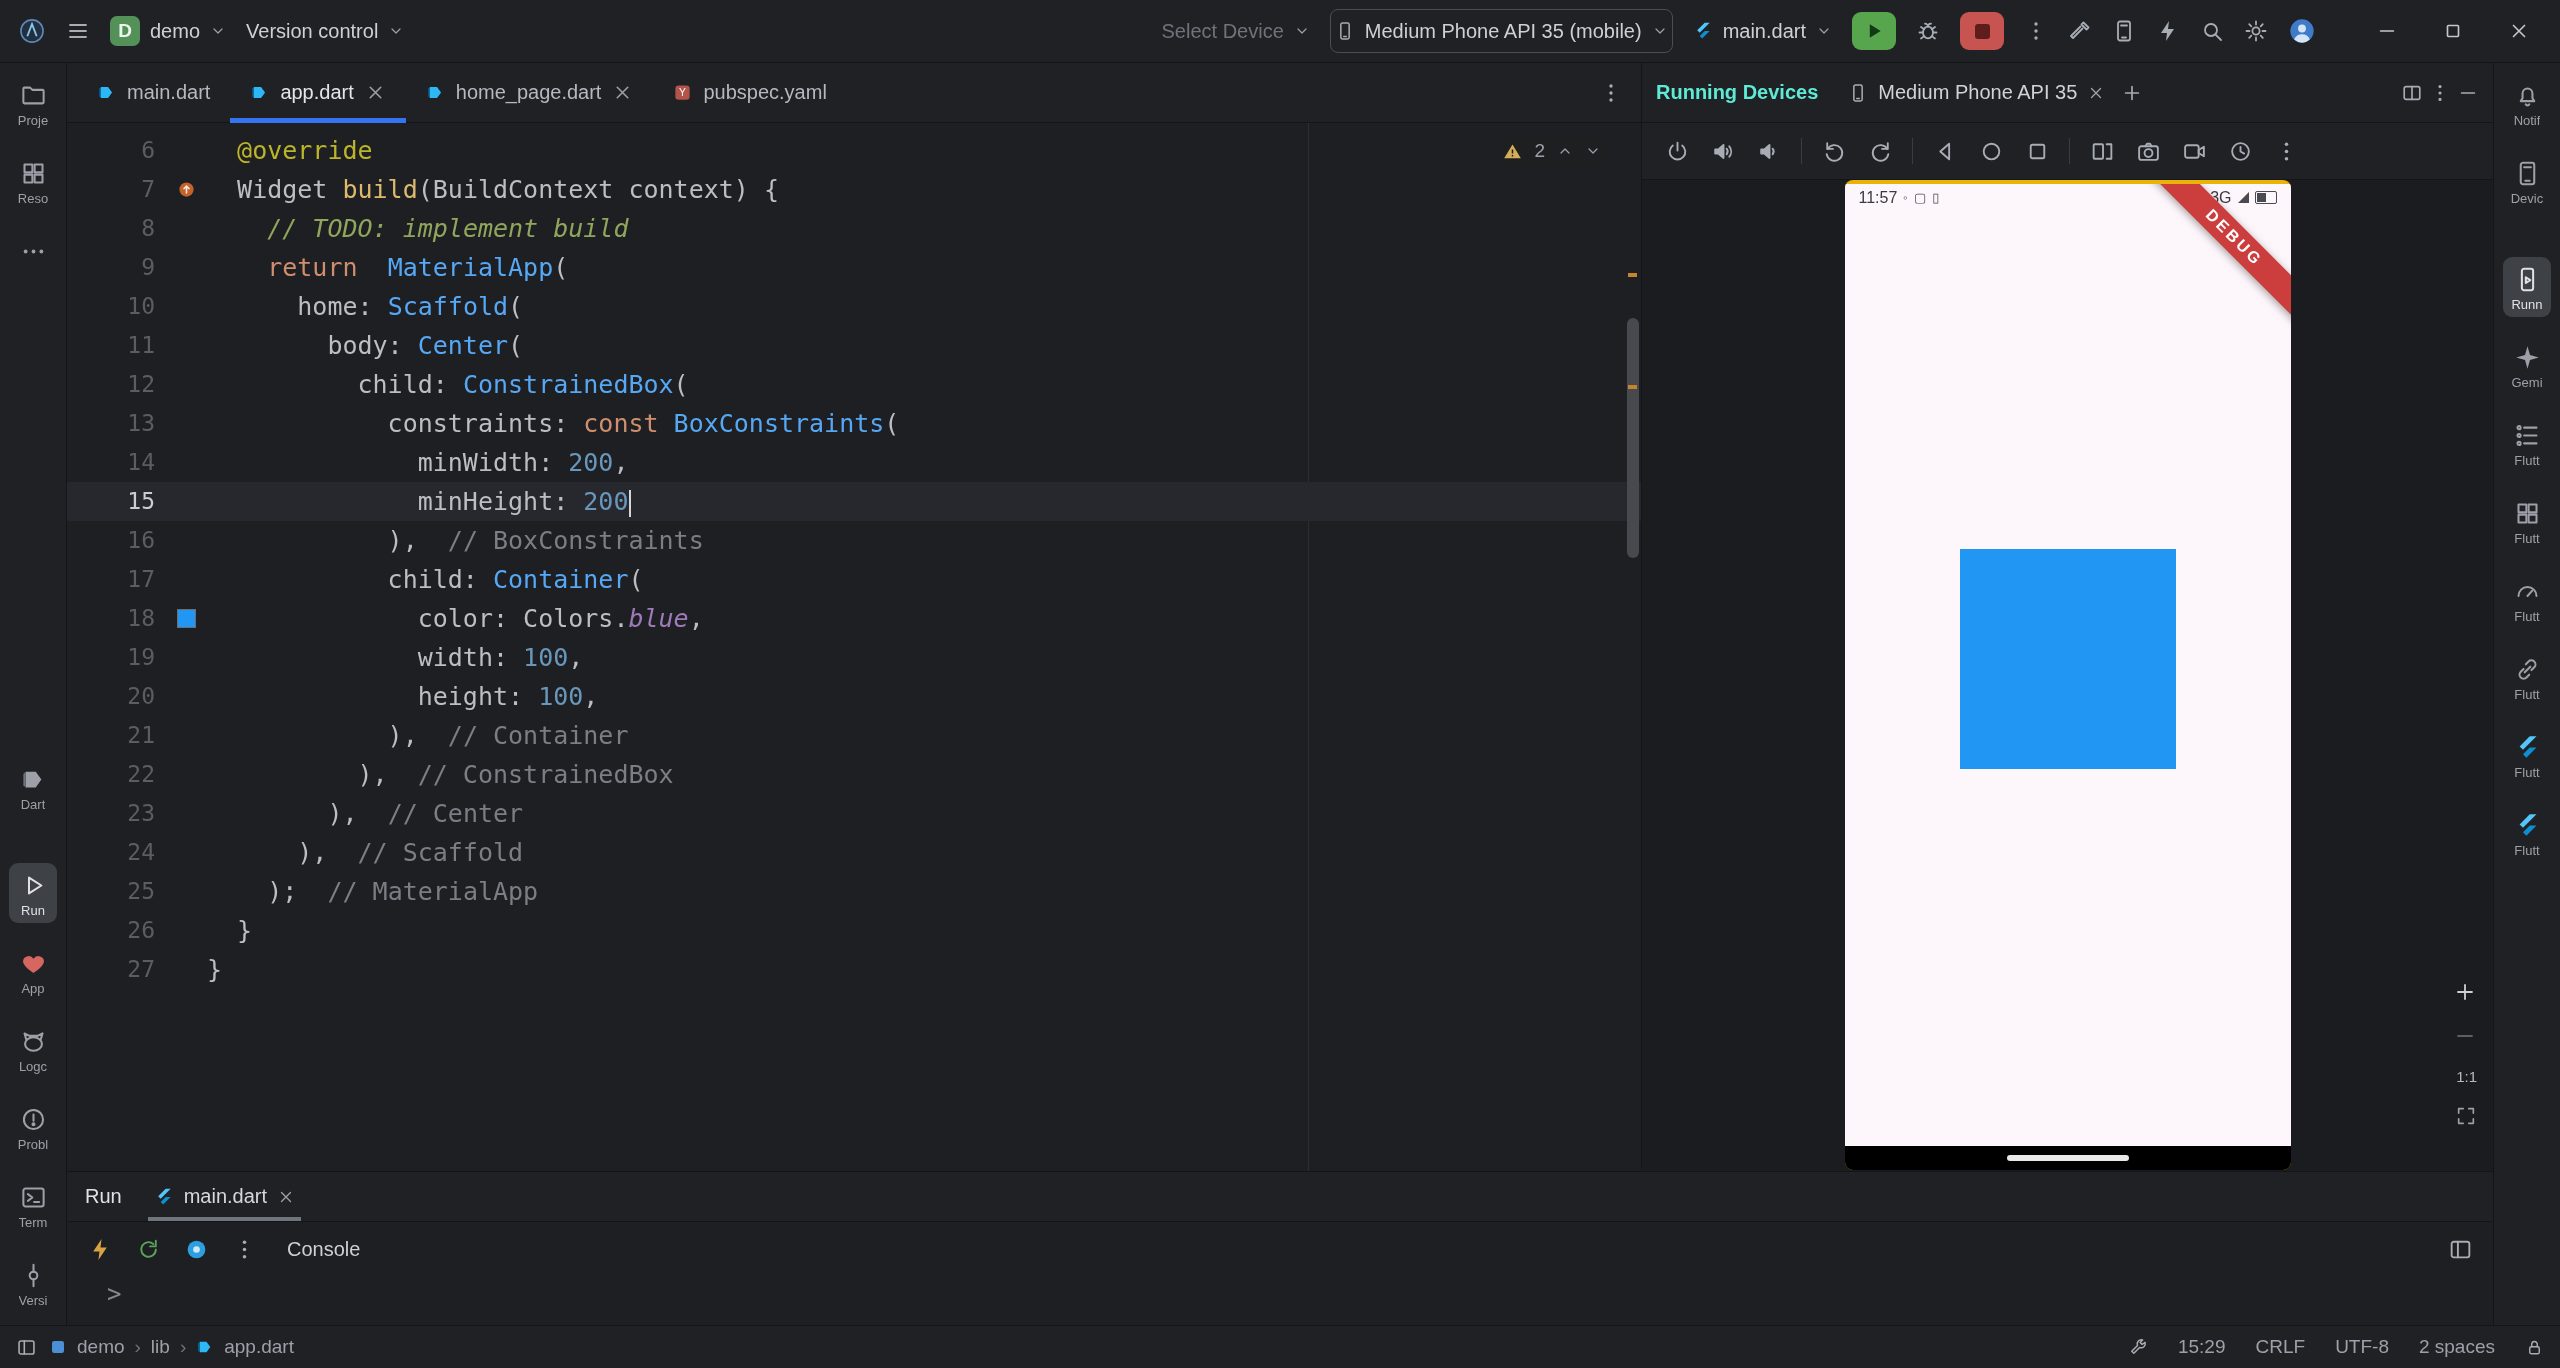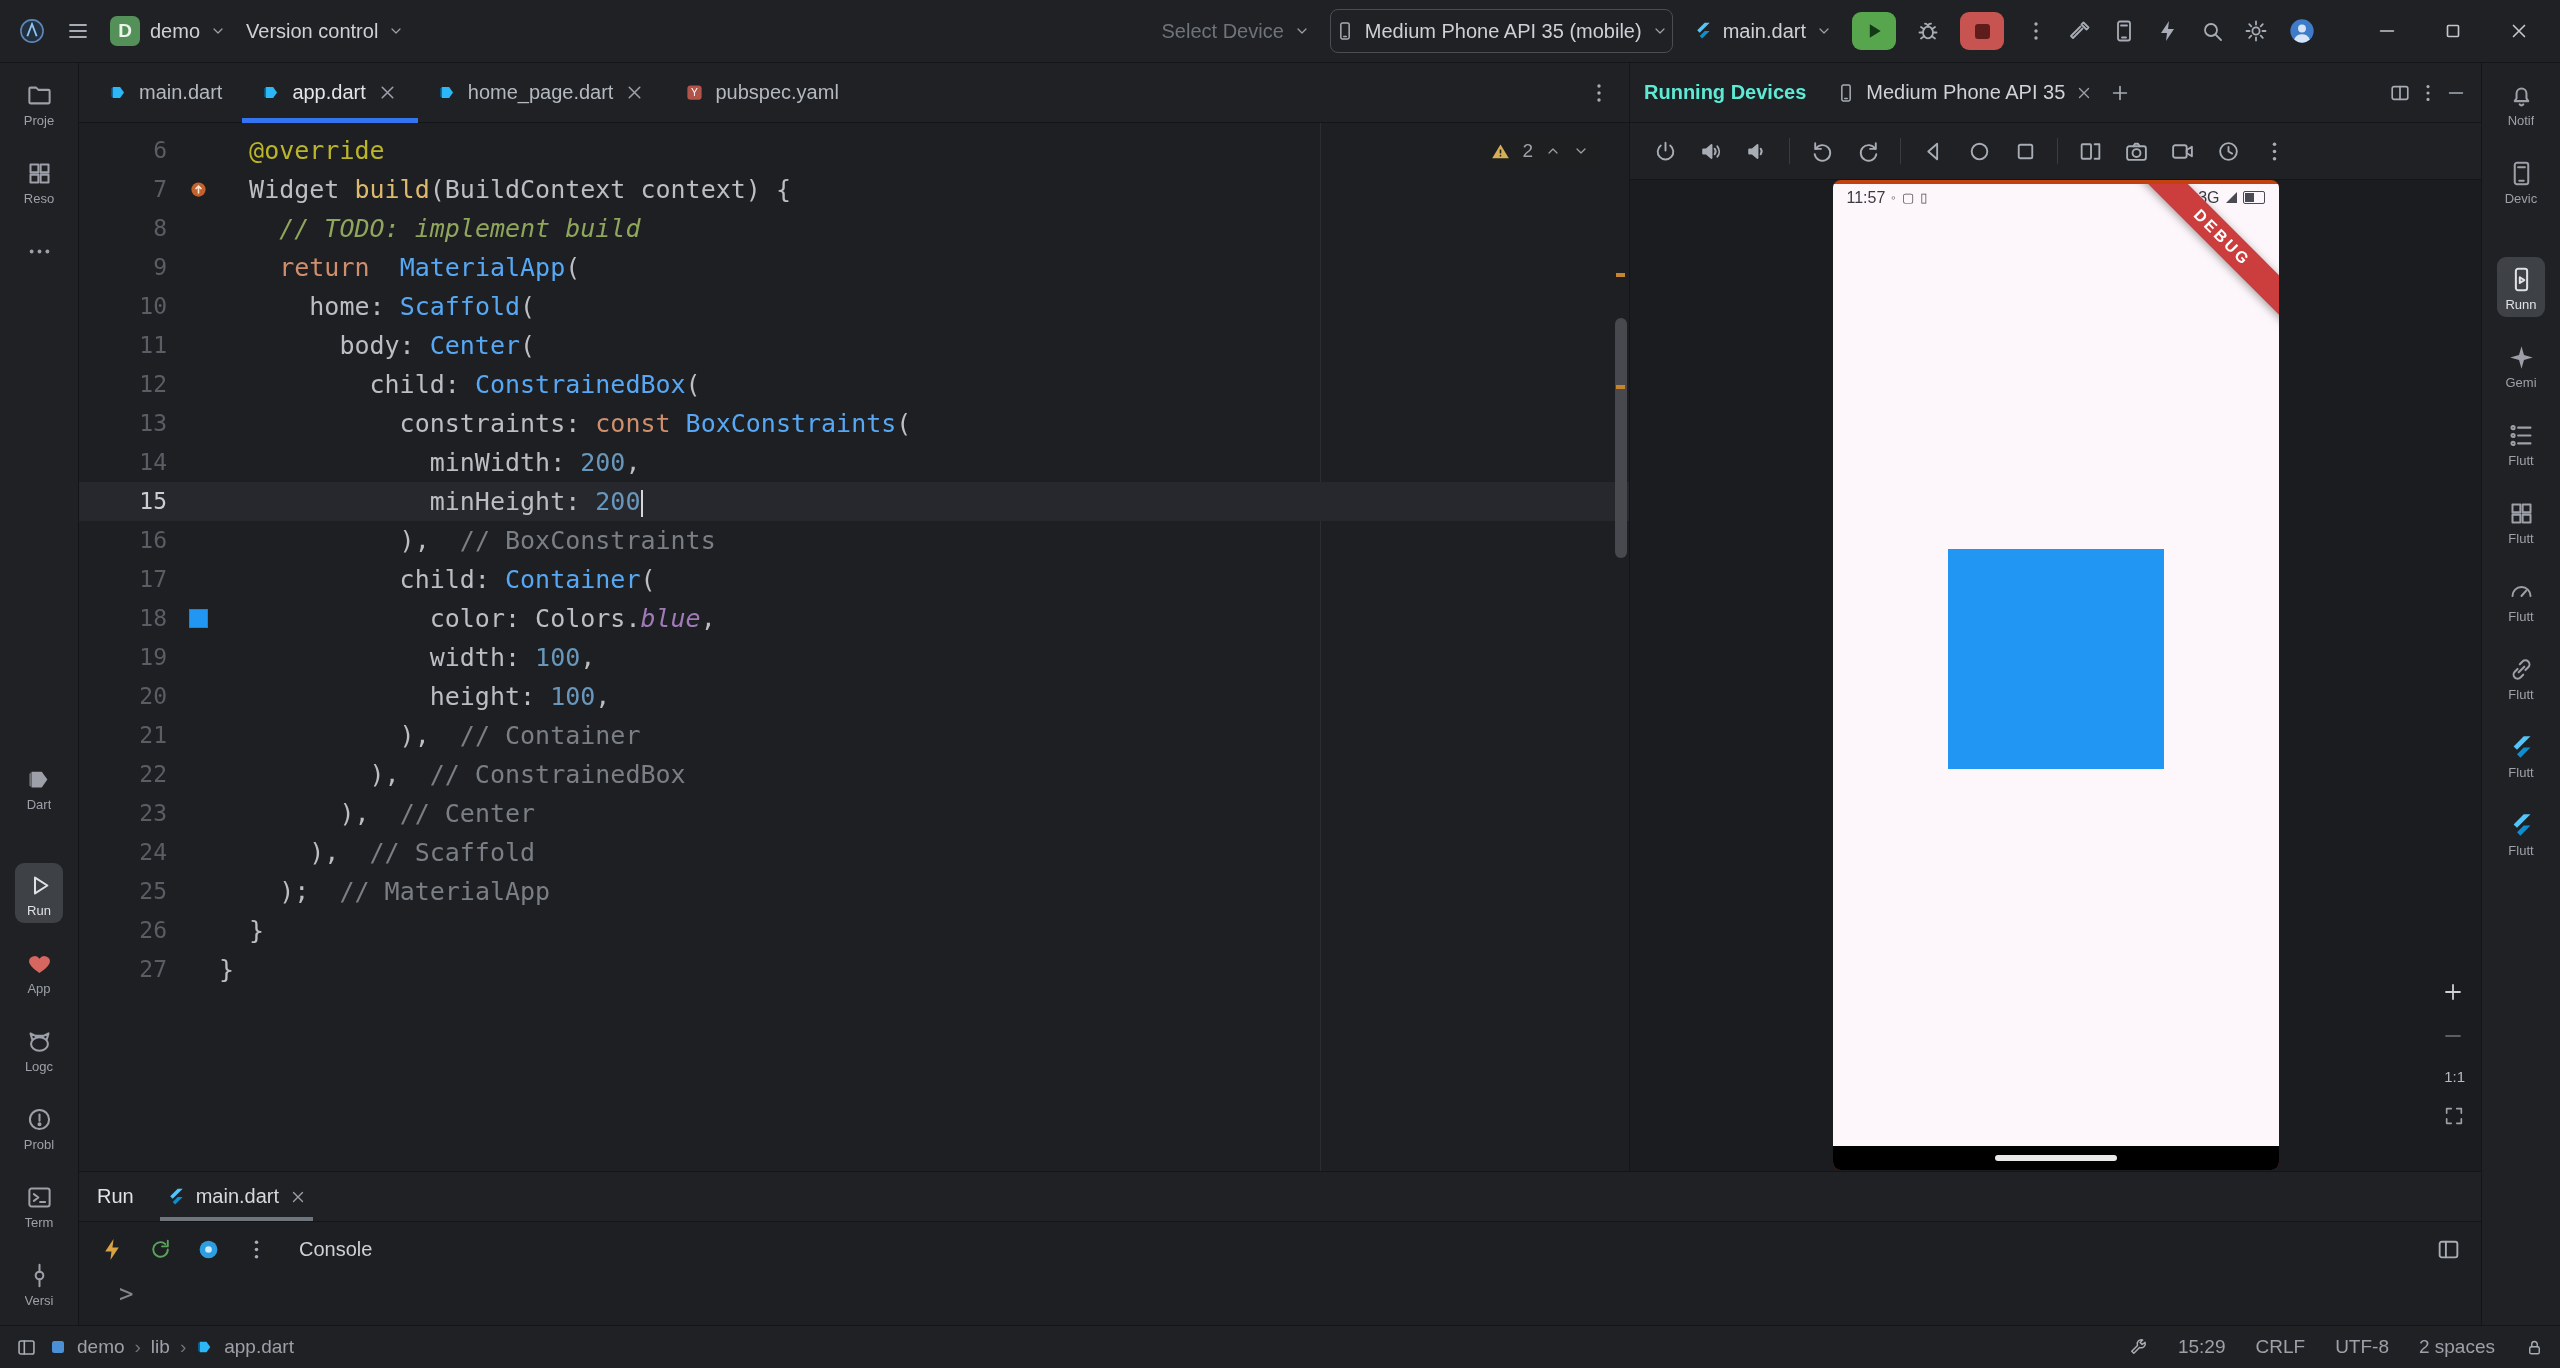--- a/index.html
+++ b/index.html
@@ -14,21 +14,21 @@
   .proj-badge{width:30px;height:30px;border-radius:7px;background:#549159;color:#EAF4EA;font-weight:bold;font-size:19px;display:flex;align-items:center;justify-content:center;}
   .chev{font-size:16px;color:#9DA0A8;}
   .dim{color:#6F737A;}
   .device-dd{display:flex;align-items:center;gap:10px;border:1px solid #4A4D52;border-radius:8px;height:42px;padding:0 4px;}
   .run-btn{width:44px;height:38px;border-radius:9px;background:#57A64E;display:flex;align-items:center;justify-content:center;color:#123A14;font-size:20px;}
   .stop-btn{width:44px;height:38px;border-radius:9px;background:#C75450;display:flex;align-items:center;justify-content:center;}
   .stop-btn .sq{width:15px;height:15px;border-radius:3px;background:#5E1D1B;}
   .win-btn{width:46px;height:40px;display:flex;align-items:center;justify-content:center;color:#C3C6CC;font-size:22px;}
   
   .middle{flex:1;display:flex;min-height:0;}
-  .stripe{width:54px;flex:none;background:#1F2125;display:flex;flex-direction:column;align-items:center;padding:10px 12px 12px;gap:18px;}
+  .stripe{width:54px;flex:none;background:#1F2125;display:flex;flex-direction:column;align-items:center;padding:10px 6px 12px;gap:18px;}
   .stripe.left{border-right:1px solid #141518;}
   .stripe.right{border-left:1px solid #141518;}
   .stripe-item{width:48px;display:flex;flex-direction:column;align-items:center;gap:3px;padding:7px 0 5px;border-radius:9px;color:#9DA0A8;}
   .stripe-item.active{background:#3E4146;color:#DFE1E5;margin-top:28px;}
   .stripe-item .si{font-size:27px;height:30px;display:flex;align-items:center;}
   .stripe-item .sl{font-size:13px;max-width:50px;overflow:hidden;white-space:nowrap;}
   .grow{flex:1;}
   .center{flex:1;display:flex;flex-direction:column;min-width:0;}
   .workspace{flex:1;display:flex;min-height:0;}
   
@@ -61,21 +61,21 @@
   .scroll-mark{position:absolute;right:4px;width:9px;height:4px;background:#C8842C;}
   
   .devices{width:851px;flex:none;display:flex;flex-direction:column;background:#1B1C1F;}
   .dev-header{height:59px;flex:none;background:#1F2125;border-bottom:1px solid #141518;display:flex;align-items:center;gap:6px;padding:0 14px;}
   .dev-title{font-weight:bold;color:#5eead4;padding-right:14px;}
   .dev-tab{display:flex;align-items:center;gap:10px;color:#CFD2D7;padding:0 10px;}
   .dev-toolbar{height:56px;flex:none;display:flex;align-items:center;gap:4px;padding:0 14px;background:#1F2125;border-bottom:1px solid #141518;}
   .tbi{width:42px;height:40px;display:flex;align-items:center;justify-content:center;border-radius:7px;color:#A8ADB5;font-size:25px;}
   .sep{width:1px;height:26px;background:#3A3C40;margin:0 7px;}
   .viewport{flex:1;position:relative;}
-  .device{position:absolute;left:50%;transform:translateX(-50%);top:0;width:446px;height:986px;background:#c2410c;border-radius:8px;overflow:hidden;display:flex;flex-direction:column;padding-top:4px;}
+  .device{position:absolute;left:50%;transform:translateX(-50%);top:0;width:446px;height:986px;background:#eab308;border-radius:8px;overflow:hidden;display:flex;flex-direction:column;padding-top:4px;}
   .screen{flex:1;background:#FDF6FA;position:relative;overflow:hidden;}
   .d-status{height:27px;display:flex;align-items:center;justify-content:space-between;padding:0 14px;color:#3A3B40;font-size:16px;}
   .d-status .lft,.d-status .rgt{display:flex;align-items:center;gap:6px;}
   .mini{font-size:13px;color:#4A4B52;}
   .battery{width:20px;height:11px;border:1.5px solid #4A4B52;border-radius:2px;position:relative;}
   .battery::after{content:"";position:absolute;left:1px;top:1px;bottom:1px;width:9px;background:#4A4B52;}
   .sig{width:0;height:0;border-left:11px solid transparent;border-bottom:11px solid #4A4B52;}
   .blue-square{position:absolute;left:50%;transform:translateX(-50%);top:365px;width:216px;height:220px;background:#2196F3;}
   .debug-banner{position:absolute;top:40px;right:-78px;width:270px;transform:rotate(45deg);background:#CC3D3D;color:#fff;
                 text-align:center;font-size:16px;font-weight:bold;letter-spacing:3px;padding:5px 0;box-shadow:0 2px 8px rgba(0,0,0,.35);}

